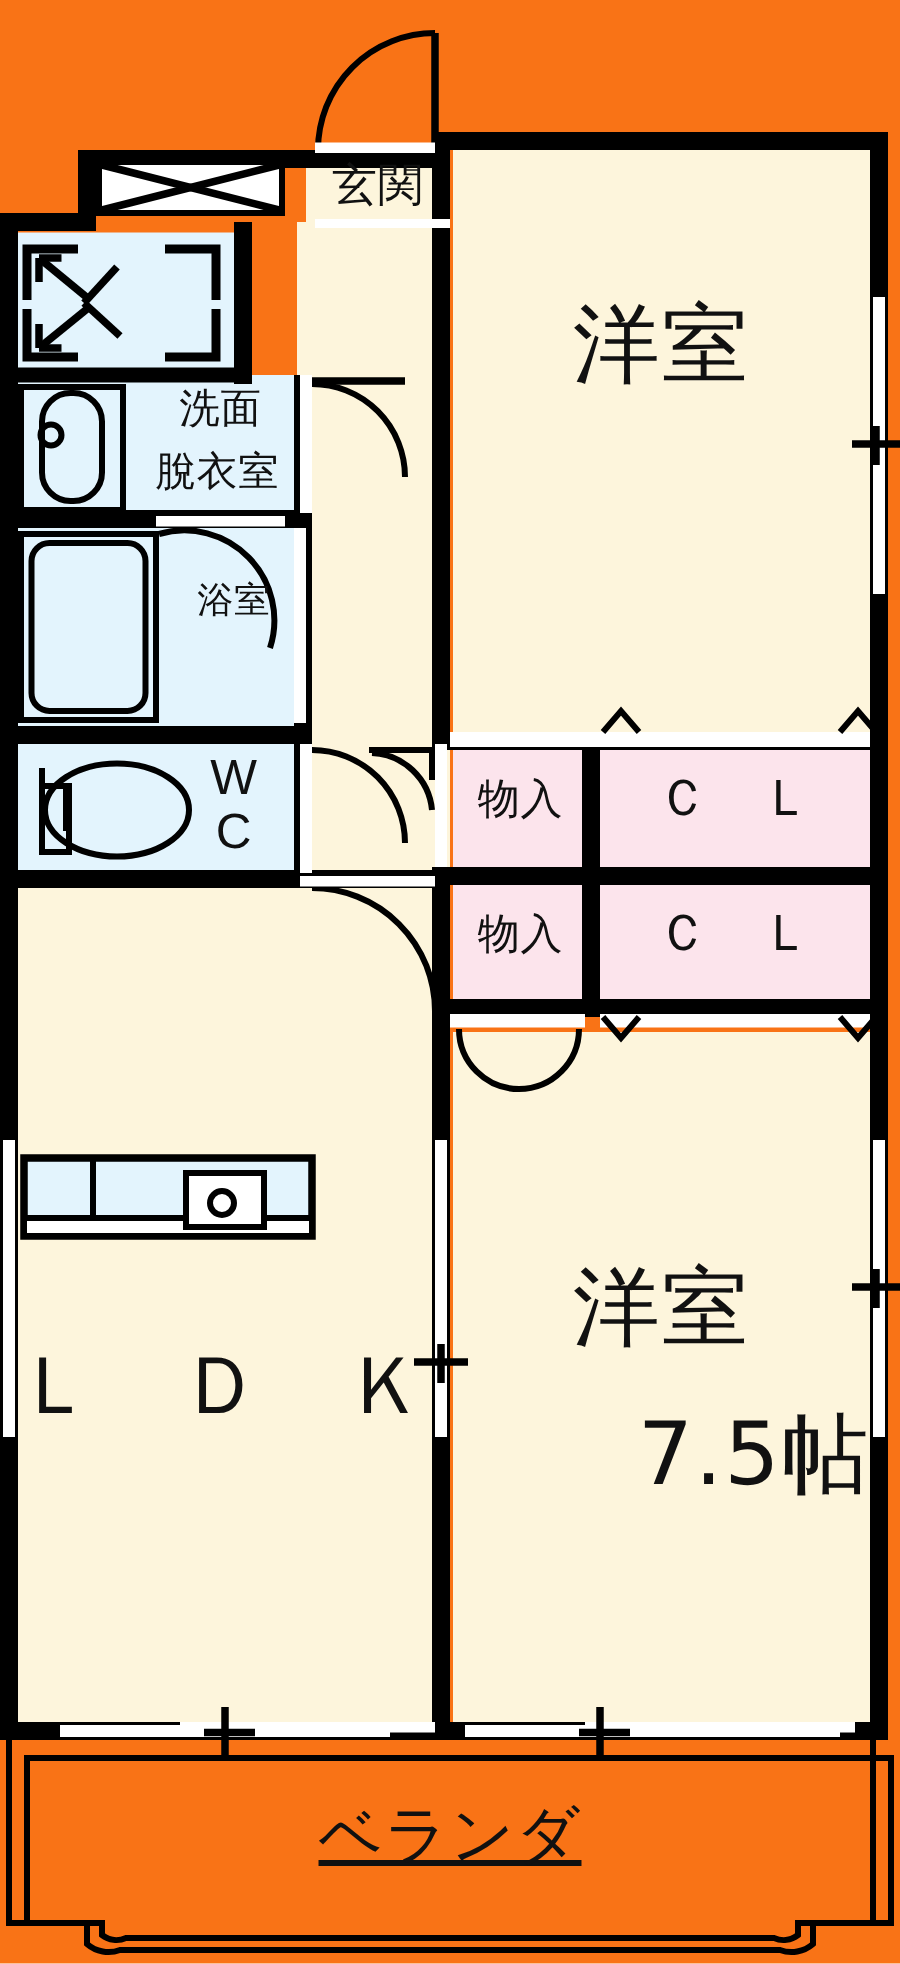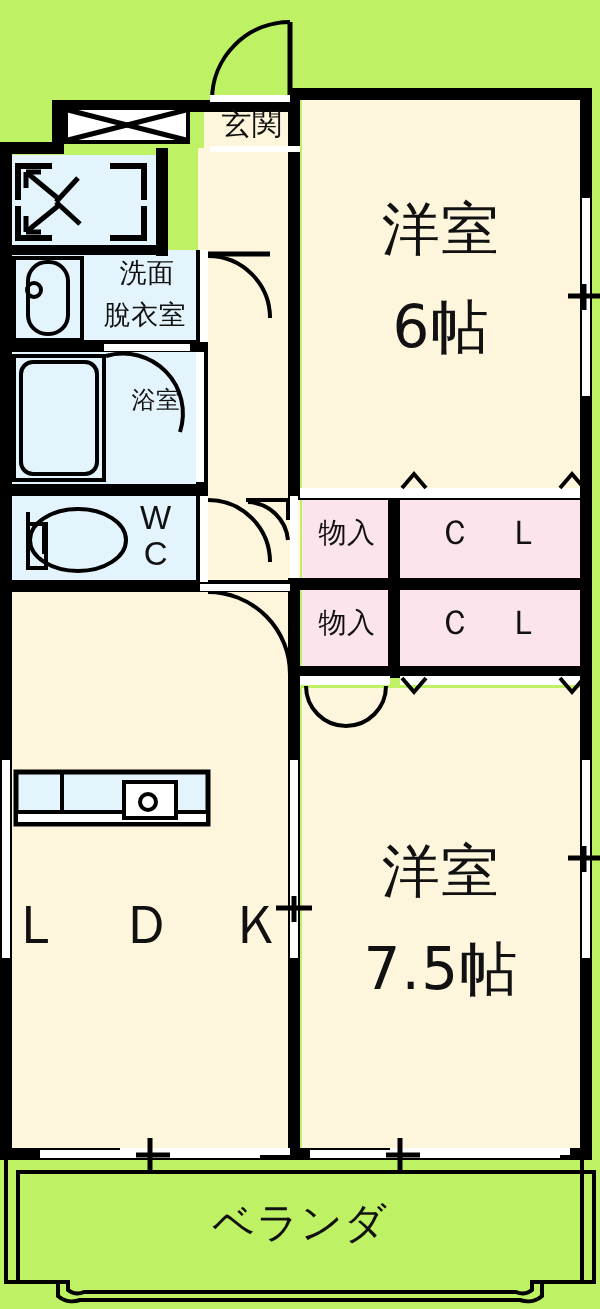--- a/index.html
+++ b/index.html
@@ -1,21 +1,21 @@
 <!DOCTYPE html>
 <html><head>
 <meta charset="utf-8">
 <title>Floor Plan</title>
 <style>
   html,body{margin:0;padding:0;background:#ffffff;}
   body{font-family:"Liberation Sans","DejaVu Sans",sans-serif;}
   #plan{
     position:relative;
     width:600px;height:1309px;
-    background:#bef264;
+    background:#f97316;
     overflow:hidden;
   }
   .abs{position:absolute;box-sizing:border-box;}
   
   .wall{background:#000000;}
   
   .room{background:#FDF5DC;}
   .water{background:#E3F4FD;}
   .closet{background:#FCE4EC;}
   
@@ -237,27 +237,26 @@
 
   <div class="lbl lbl-jp" style="left:92px;top:258px;width:110px;font-size:27px;">洗面</div>
   <div class="lbl lbl-jp" style="left:82px;top:300px;width:126px;font-size:27px;">脫衣室</div>
 
   <div class="lbl lbl-jp" style="left:108px;top:388px;width:96px;font-size:24px;">浴室</div>
 
   <div class="lbl lbl-lat" style="left:126px;top:500px;width:60px;font-size:33px;">W</div>
   <div class="lbl lbl-lat" style="left:126px;top:536px;width:60px;font-size:33px;">C</div>
 
   <div class="lbl lbl-jp" style="left:302px;top:198px;width:278px;font-size:58px;">洋室</div>
-  <div class="lbl lbl-jp" style="left:302px;top:296px;width:278px;font-size:58px;">6帖</div>
 
   <div class="lbl lbl-jp" style="left:302px;top:518px;width:90px;font-size:28px;">物入</div>
   <div class="lbl lbl-jp" style="left:400px;top:514px;width:180px;font-size:34px;">Ｃ　Ｌ</div>
   <div class="lbl lbl-jp" style="left:302px;top:608px;width:90px;font-size:28px;">物入</div>
   <div class="lbl lbl-jp" style="left:400px;top:604px;width:180px;font-size:34px;">Ｃ　Ｌ</div>
 
   <div class="lbl lbl-lat" style="left:10px;top:895px;width:266px;font-size:54px;font-weight:400;text-align:center;">Ｌ　Ｄ　Ｋ</div>
 
   <div class="lbl lbl-jp" style="left:302px;top:840px;width:278px;font-size:58px;">洋室</div>
-  <div class="lbl lbl-jp" style="left:302px;top:938px;width:278px;font-size:58px;">7.5帖</div>
-
-  <div class="lbl lbl-jp" style="left:0px;top:1200px;width:600px;font-size:42px;">ベランダ</div>
+  <div class="lbl lbl-jp" style="left:302px;top:938px;width:278px;font-size:58px;text-align:right;">7.5帖</div>
+
+  <div class="lbl lbl-jp" style="left:0px;top:1200px;width:600px;font-size:42px;text-decoration:underline;">ベランダ</div>
 
 </div>
 
 </body></html>

